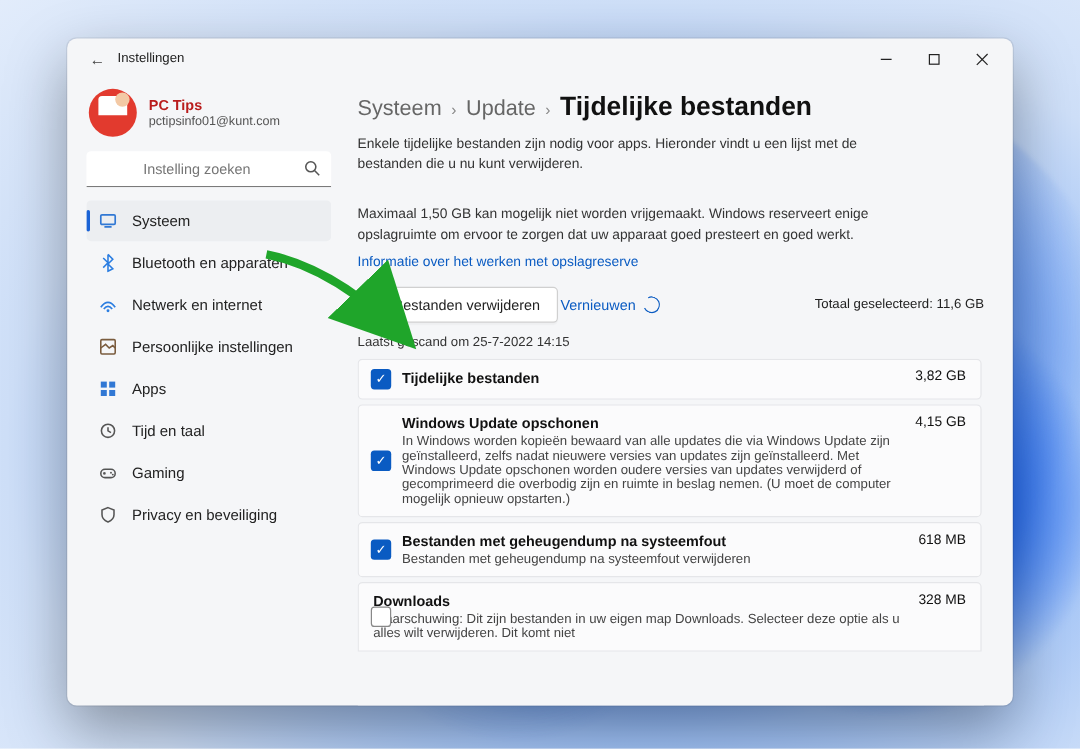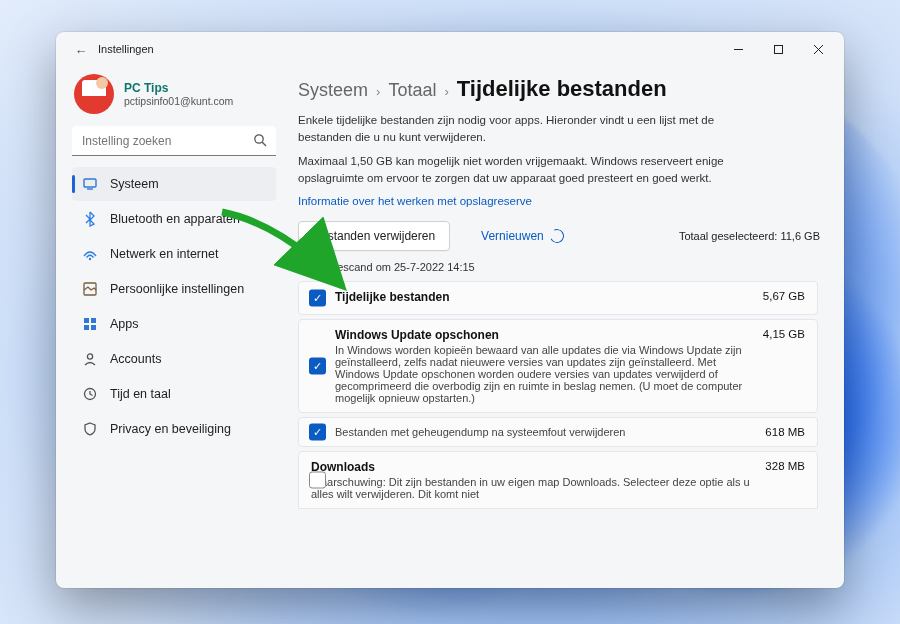--- a/index.html
+++ b/index.html
@@ -33,52 +33,53 @@
   .winbtn { width: 40px; height: 28px; display:flex; align-items:center; justify-content:center; color:#222; }
   .winbtn svg { display:block; }
 
   .body { flex:1; display:flex; min-height:0; }
 
   .sidebar { width: 228px; padding: 4px 8px 8px 16px; display:flex; flex-direction:column; }
   .profile { display:flex; align-items:center; gap:10px; height:54px; padding:2px 2px 8px 2px; }
   .avatar { width:40px; height:40px; border-radius:50%; background:#e23a2e; position:relative; overflow:hidden; }
   .avatar::before { content:""; position:absolute; left:8px; top:6px; width:24px; height:16px; background:#fff; border-radius:3px 3px 0 0; } 
   .avatar::after { content:""; position:absolute; left:22px; top:3px; width:12px; height:12px; background:#f3c9a5; border-radius:50%; } 
-  .profile .name { font-size:12px; font-weight:600; color:#0f766e; }
+  .profile .name { font-size:12px; font-weight:600; color:#b91c1c; }
   .profile .email { font-size:10.5px; color:#555; }
 
   .search { position:relative; margin: 2px 0 10px 0; }
   .search input {
     width: 100%; height: 30px; border: none; border-bottom: 1.5px solid #7a7a7a;
     background:#fff; padding: 0 30px 0 10px; font-size: 12px; color:#000000; outline:none;
     border-radius:4px 4px 0 0;
+    text-align:center;
   }
   .search .sicon { position:absolute; right:8px; top:7px; color:#555; }
 
   .nav { flex:1; overflow:auto; }
   .nav-item {
     height: 34px; display:flex; align-items:center; gap:12px;
     padding: 0 8px 0 10px; margin: 1px 0; border-radius:4px;
     font-size: 12.5px; color:#222; position:relative; cursor:default;
   }
   .nav-item.selected { background:#eceef1; }
   .nav-item.selected::before { content:""; position:absolute; left:0; top:8px; bottom:8px; width:3px; background:#1b63d6; border-radius:3px; }
   .nav-icon { width:16px; height:16px; display:flex; align-items:center; justify-content:center; }
 
   .main { flex:1; padding: 4px 24px 0 14px; display:flex; flex-direction:column; min-width:0; }
   .breadcrumb { display:flex; align-items:baseline; gap:8px; margin: 6px 0 10px 0; flex-wrap:wrap; }
   .crumb { font-size:18px; color:#666; }
   .crumb.strong { font-size:22px; font-weight:700; color:#111; }
   .chev { color:#888; font-size:13px; }
 
   .desc { font-size:11.5px; color:#333; line-height:1.45; max-width: 470px; }
-  .desc + .desc { margin-top:8px; }
+  .desc + .desc { margin-top:26px; }
   .link { color:#0a5bc2; font-size:11.5px; margin-top:8px; display:inline-block; }
 
-  .actionrow { display:flex; align-items:center; gap:31px; margin: 14px 0 6px 0; }
+  .actionrow { display:flex; align-items:center; gap:2px; margin: 14px 0 6px 15px; }
   .btn {
     height:30px; padding:0 14px; background:#fff; border:1px solid #d0d0d0; border-radius:4px;
     font-size:12px; color:#222; display:flex; align-items:center; box-shadow:0 1px 1px rgba(0,0,0,.03);
   }
   .refresh { color:#0a5bc2; font-size:12px; display:flex; align-items:flex-start; gap:6px; }
   .refresh .ricon { width:14px; height:14px; border:1.5px solid #0a5bc2; border-radius:50%; border-left-color:transparent; transform:rotate(20deg); }
   .total { font-size:11px; color:#222; margin-left:auto; line-height:1.3; }
 
   .scanline { font-size:11px; color:#333; margin:4px 0 8px 0; }
 
@@ -201,51 +202,54 @@
                   <rect x="9" y="2" width="5" height="5" fill="#3178d4"></rect>
                   <rect x="2" y="9" width="5" height="5" fill="#3178d4"></rect>
                   <rect x="9" y="9" width="5" height="5" fill="#3178d4"></rect>
                 </svg>
               </span>
               <span>Apps</span>
             </div>
             <div class="nav-item">
               <span class="nav-icon">
                 <svg width="16" height="16" viewBox="0 0 16 16">
-                  <circle cx="8" cy="5.5" r="2.6" fill="none" stroke="#555" stroke-width="1.3"></circle>
-                  <path d="M3 14 Q8 9 13 14" fill="none" stroke="#555" stroke-width="1.3"></path>
-                </svg>
-              </span>
-              <span>Accounts</span>
-            </div>
-            <div class="nav-item">
-              <span class="nav-icon">
-                <svg width="16" height="16" viewBox="0 0 16 16">
                   <circle cx="8" cy="8" r="5.5" fill="none" stroke="#555" stroke-width="1.3"></circle>
                   <path d="M8 5 V8 L10.5 9.5" fill="none" stroke="#555" stroke-width="1.3"></path>
                 </svg>
               </span>
               <span>Tijd en taal</span>
+            </div>
+            <div class="nav-item">
+              <span class="nav-icon">
+                <svg width="16" height="16" viewBox="0 0 16 16">
+                  <rect x="2" y="5" width="12" height="7" rx="3.5" fill="none" stroke="#555" stroke-width="1.3"></rect>
+                  <line x1="5" y1="7.5" x2="5" y2="9.5" stroke="#555" stroke-width="1.3"></line>
+                  <line x1="4" y1="8.5" x2="6" y2="8.5" stroke="#555" stroke-width="1.3"></line>
+                  <circle cx="10.5" cy="8" r=".8" fill="#555"></circle>
+                  <circle cx="12" cy="9.5" r=".8" fill="#555"></circle>
+                </svg>
+              </span>
+              <span>Gaming</span>
             </div>
             <div class="nav-item">
               <span class="nav-icon">
                 <svg width="16" height="16" viewBox="0 0 16 16">
                   <path d="M8 2 L13 4 V8 Q13 12 8 14 Q3 12 3 8 V4 Z" fill="none" stroke="#555" stroke-width="1.3"></path>
                 </svg>
               </span>
               <span>Privacy en beveiliging</span>
             </div>
           </div>
       </div>
 
       <div class="main">
         <div class="breadcrumb">
           <span class="crumb">Systeem</span>
           <span class="chev">›</span>
-          <span class="crumb">Totaal</span>
+          <span class="crumb">Update</span>
           <span class="chev">›</span>
           <span class="crumb strong">Tijdelijke bestanden</span>
         </div>
 
         <div class="desc">Enkele tijdelijke bestanden zijn nodig voor apps. Hieronder vindt u een lijst met de bestanden die u nu kunt verwijderen.</div>
         <div class="desc">Maximaal 1,50 GB kan mogelijk niet worden vrijgemaakt. Windows reserveert enige opslagruimte om ervoor te zorgen dat uw apparaat goed presteert en goed werkt.</div>
         <a class="link">Informatie over het werken met opslagreserve</a>
 
         <div class="actionrow">
           <div class="btn">Bestanden verwijderen</div>
@@ -255,30 +259,31 @@
           </div>
           <div class="total">Totaal geselecteerd: 11,6 GB</div>
         </div>
 
         <div class="scanline">Laatst gescand om 25-7-2022 14:15</div>
 
         <div class="list" id="list">
           <div class="card">
               <div class="chk on">✓</div>
               <div class="title">Tijdelijke bestanden</div>
-              <div class="size">5,67 GB</div>
+              <div class="size">3,82 GB</div>
             </div>
             <div class="card">
               <div class="chk on">✓</div>
               <div class="title">Windows Update opschonen</div>
               <div class="size">4,15 GB</div>
               <div>In Windows worden kopieën bewaard van alle updates die via Windows Update zijn geïnstalleerd, zelfs nadat nieuwere versies van updates zijn geïnstalleerd. Met Windows Update opschonen worden oudere versies van updates verwijderd of gecomprimeerd die overbodig zijn en ruimte in beslag nemen. (U moet de computer mogelijk opnieuw opstarten.)</div>
             </div>
             <div class="card">
               <div class="chk on">✓</div>
+              <div class="title">Bestanden met geheugendump na systeemfout</div>
               <div class="size">618 MB</div>
               <div>Bestanden met geheugendump na systeemfout verwijderen</div>
             </div>
             <div class="card last">
               <div class="chk off"></div>
               <div class="title">Downloads</div>
               <div class="size">328 MB</div>
               <div>Waarschuwing: Dit zijn bestanden in uw eigen map Downloads. Selecteer deze optie als u alles wilt verwijderen. Dit komt niet</div>
             </div>
             <div class="fade"></div>

